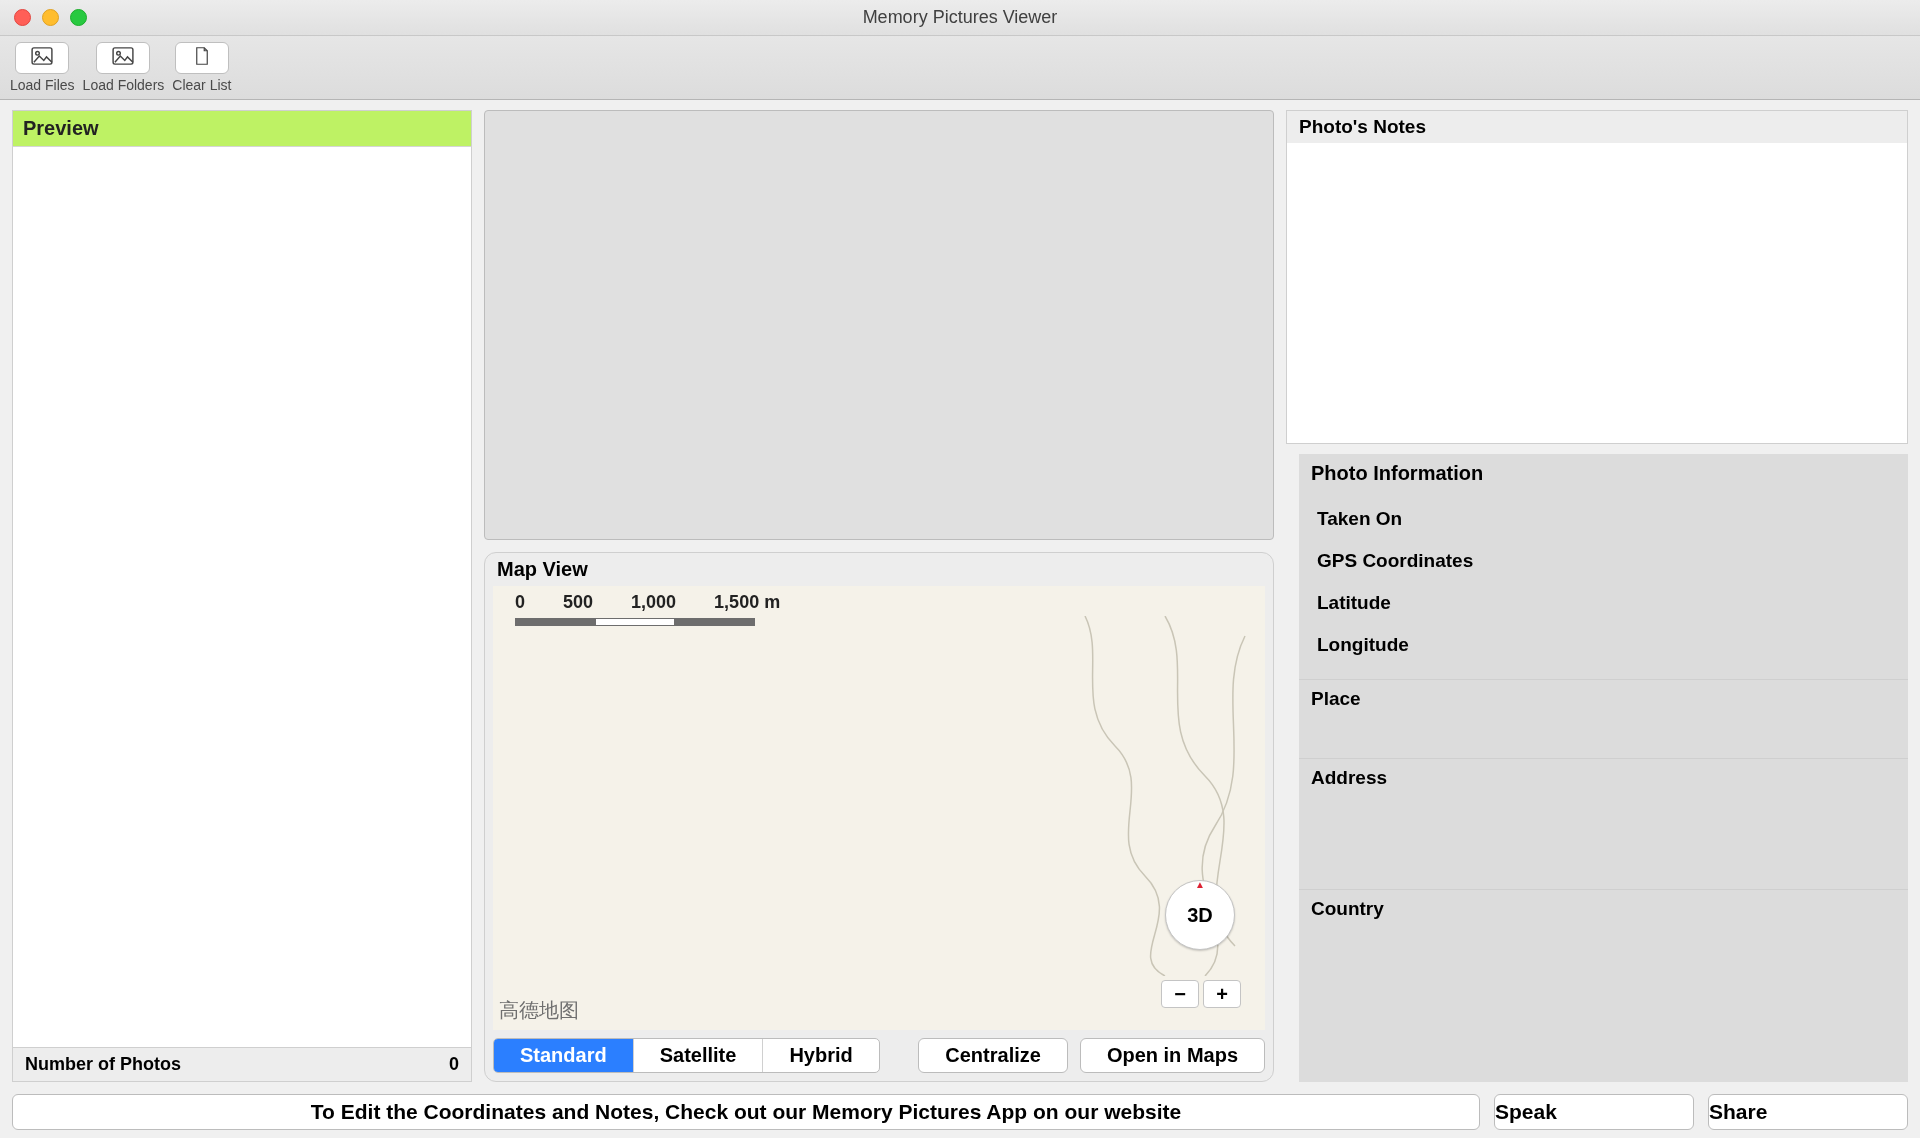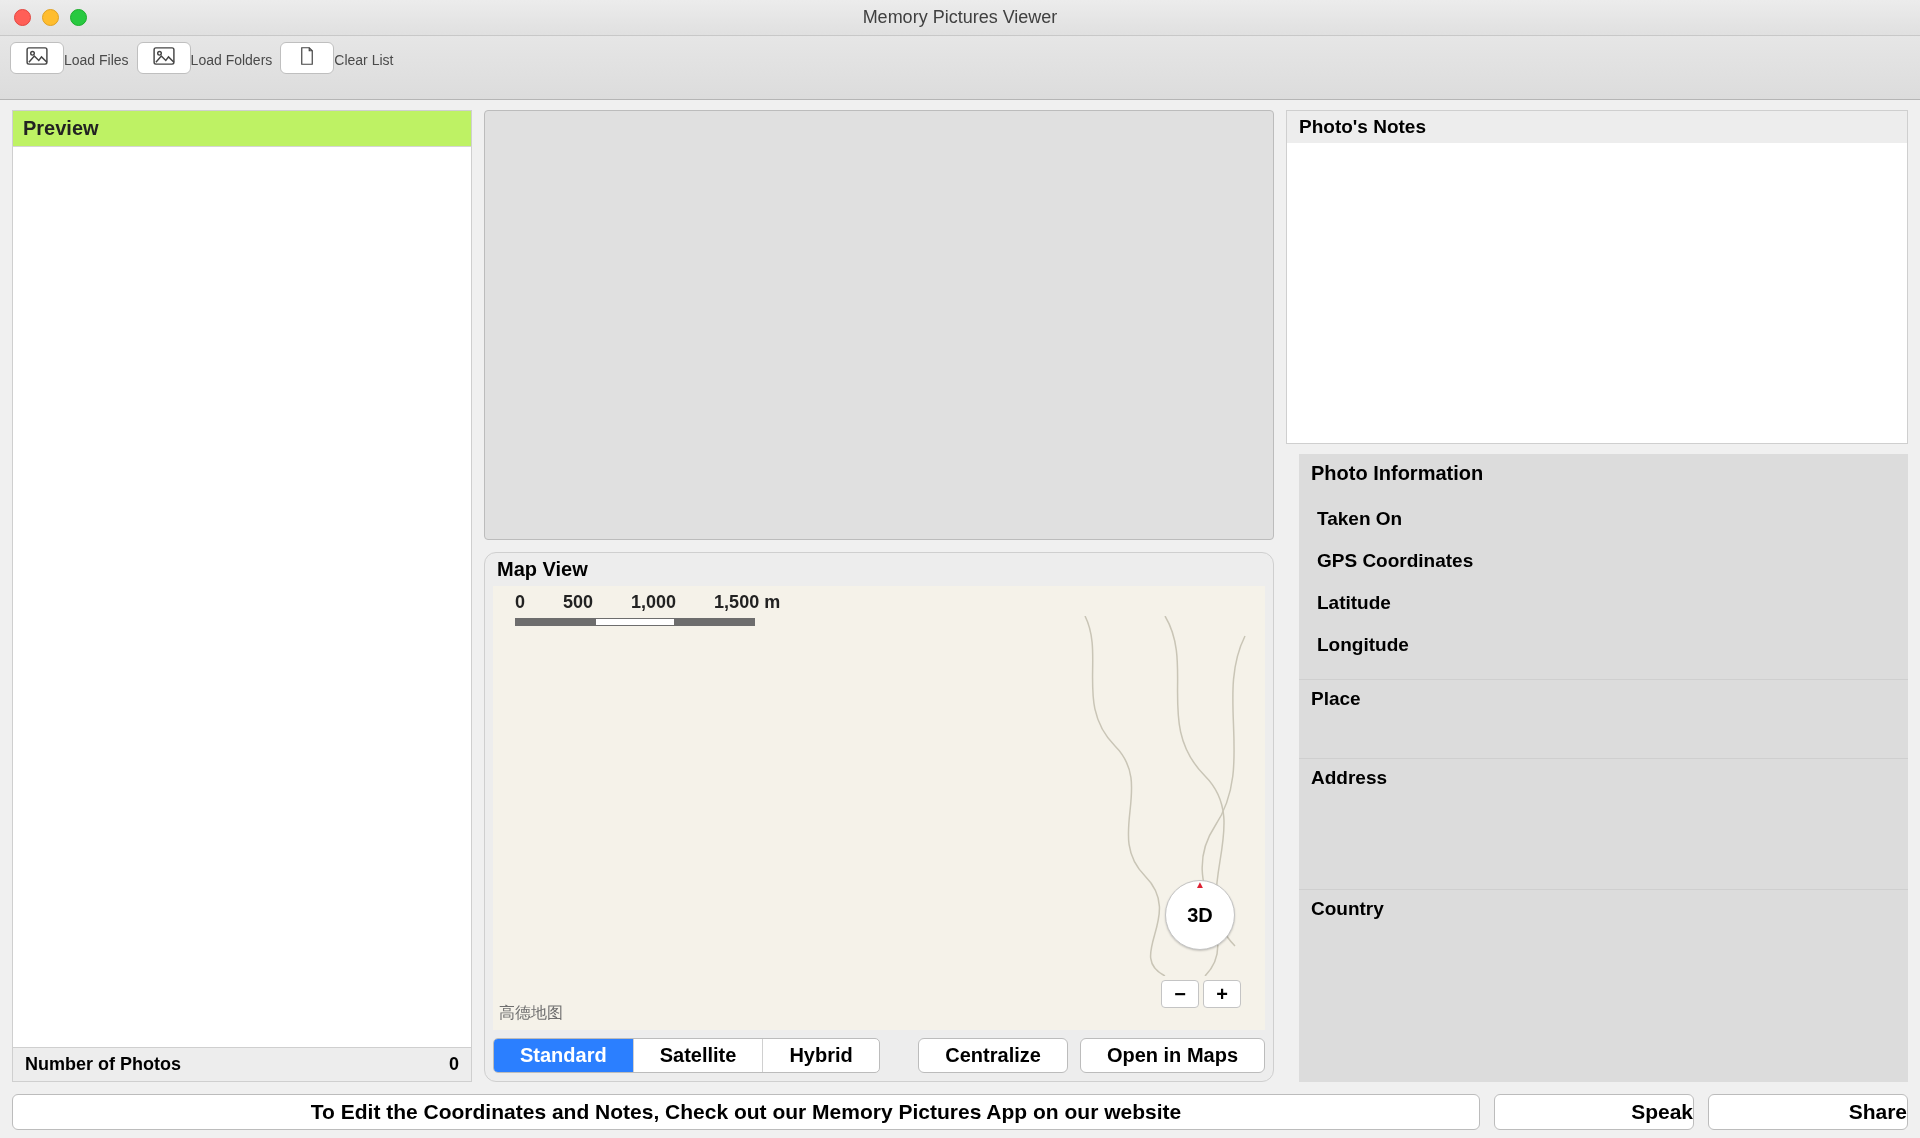--- a/index.html
+++ b/index.html
@@ -9,21 +9,21 @@
 .titlebar { height: 36px; background: linear-gradient(#ececec,#e0e0e0); border-bottom: 1px solid #c8c8c8; display: flex; align-items: center; position: relative; }
 .traffic { display: flex; gap: 11px; padding-left: 14px; }
 .dot { width: 17px; height: 17px; border-radius: 50%; }
 .dot.red { background:#ff5f57; border:1px solid #e24640;}
 .dot.yellow { background:#ffbd2e; border:1px solid #dfa123;}
 .dot.green { background:#28c940; border:1px solid #1dad2c;}
 .title { position:absolute; left:0; right:0; text-align:center; font-size:18px; color:#404040; font-weight:400;}
 
 
 .toolbar { height: 64px; background: linear-gradient(#e6e6e6,#dcdcdc); border-bottom:1px solid #b5b5b5; display:flex; align-items:flex-start; padding:6px 10px; gap:8px;}
-.tool-btn { display:flex; flex-direction:row; align-items:center; width:auto; cursor:pointer; }
+.tool-btn { display:flex; flex-direction:column; align-items:center; width:auto; cursor:pointer; }
 .tool-icon-box { width:54px; height:32px; background:#fff; border:1px solid #bfbfbf; border-radius:6px; display:flex; align-items:center; justify-content:center; }
 .tool-label { font-size:14px; color:#4a4a4a; margin-top:3px; white-space:nowrap; }
 
 
 .main { display:flex; gap:12px; padding:10px 12px 8px 12px; height: calc(100% - 36px - 64px - 48px); }
 
 
 .col-left { width:460px; display:flex; flex-direction:column; }
 .panel-header { background:#bef264; border:1px solid #cfcfcf; border-bottom:1px solid #d5d5d5; padding:6px 10px; font-size:20px; font-weight:700; color:#222; }
 .preview-body { flex:1; background:#fff; border:1px solid #cfcfcf; border-top:none; }
@@ -35,21 +35,21 @@
 .map-panel { flex:1; border:1px solid #cfcfcf; border-radius:12px; background:#ededed; display:flex; flex-direction:column; }
 .map-panel .hdr { padding:5px 12px; font-size:20px; font-weight:700; }
 .map-body { flex:1; background:#f5f2e9; margin:0 8px; position:relative; overflow:hidden; }
 .scale-row { position:absolute; top:6px; left:22px; font-size:18px; font-weight:700; color:#222; display:flex; gap:38px; }
 .scale-bar { position:absolute; top:32px; left:22px; display:flex; height:8px;}
 .scale-seg { height:8px;}
 .compass { position:absolute; right:30px; bottom:80px; width:70px; height:70px; background:#fff; border:1px solid #c4c4c4; border-radius:50%; display:flex; align-items:center; justify-content:center; font-size:20px; font-weight:700; box-shadow:0 1px 2px rgba(0,0,0,.2);}
 .compass::before { content:"▲"; position:absolute; top:-2px; font-size:10px; color:#d23;}
 .zoom-ctrl { position:absolute; right:24px; bottom:22px; display:flex; gap:4px;}
 .zoom-btn { width:38px; height:28px; background:#fff; border:1px solid #c4c4c4; border-radius:4px; display:flex; align-items:center; justify-content:center; font-size:20px; font-weight:600; cursor:pointer;}
-.map-attrib { position:absolute; left:6px; bottom:6px; font-size:16px; color:#6f6f6f;}
+.map-attrib { position:absolute; left:6px; bottom:6px; font-size:20px; color:#6f6f6f;}
 .squiggle { position:absolute; right:0; top:30px; bottom:0; width:220px; }
 .squiggle path { stroke:#c9c5b6; stroke-width:1.5; fill:none;}
 
 .map-footer { display:flex; gap:12px; padding:8px 8px; align-items:center; }
 .seg-control { display:flex; border:1px solid #bcbcbc; border-radius:5px; overflow:hidden; background:#fff; }
 .seg-item { padding:5px 26px; font-size:20px; font-weight:700; border-right:1px solid #d0d0d0; cursor:pointer;}
 .seg-item:last-child{border-right:none;}
 .seg-item.active { background:#2b7fff; color:#fff;}
 .pill-btn { background:#fff; border:1px solid #bcbcbc; border-radius:6px; padding:5px 26px; font-size:20px; font-weight:700; cursor:pointer;}
 
@@ -61,21 +61,21 @@
 .notes .body { height:300px;}
 .keywords .body { height:70px;}
 .info { background:#dcdcdc; padding:8px 0 0 0; flex:1; display:flex; flex-direction:column; gap:14px;margin-left:13px;}
 .info .hdr2 { padding:0 12px 6px 12px; font-size:20px; font-weight:700;}
 .info-row { padding:3px 18px; font-size:19px; font-weight:700;}
 .info-block { background:#dcdcdc; margin-top:6px; padding:8px 12px 28px 12px; font-size:19px; font-weight:700; border-top:1px solid #cfcfcf;}
 
 
 .footer { position:absolute; bottom:8px; left:12px; right:12px; display:flex; gap:14px; align-items:center;}
 .notice { flex:1; background:#fff; border:1px solid #bcbcbc; border-radius:6px; text-align:center; padding:5px 10px; font-size:21px; font-weight:700;}
-.big-btn { width:200px; background:#fff; border:1px solid #bcbcbc; border-radius:6px; text-align:right; padding:5px 0; font-size:21px; font-weight:700; cursor:pointer;}
+.big-btn { width:200px; background:#fff; border:1px solid #bcbcbc; border-radius:6px; text-align:left; padding:5px 0; font-size:21px; font-weight:700; cursor:pointer;}
 
 svg.tool-svg { width:22px; height:18px; stroke:#444; fill:none; stroke-width:1.6;}
 </style>
 </head>
 <body>
 
 <div class="titlebar">
   <div class="traffic">
     <div class="dot red"></div>
     <div class="dot yellow"></div>

